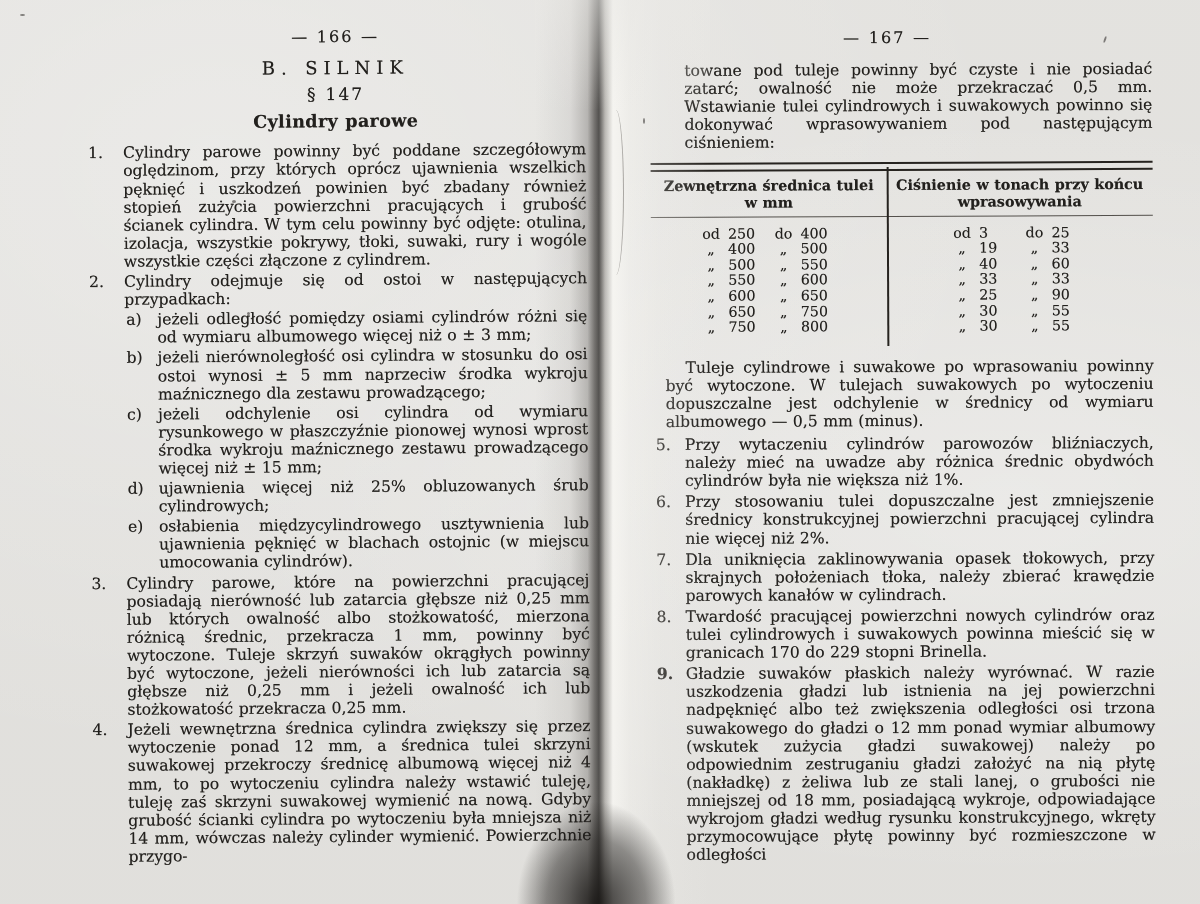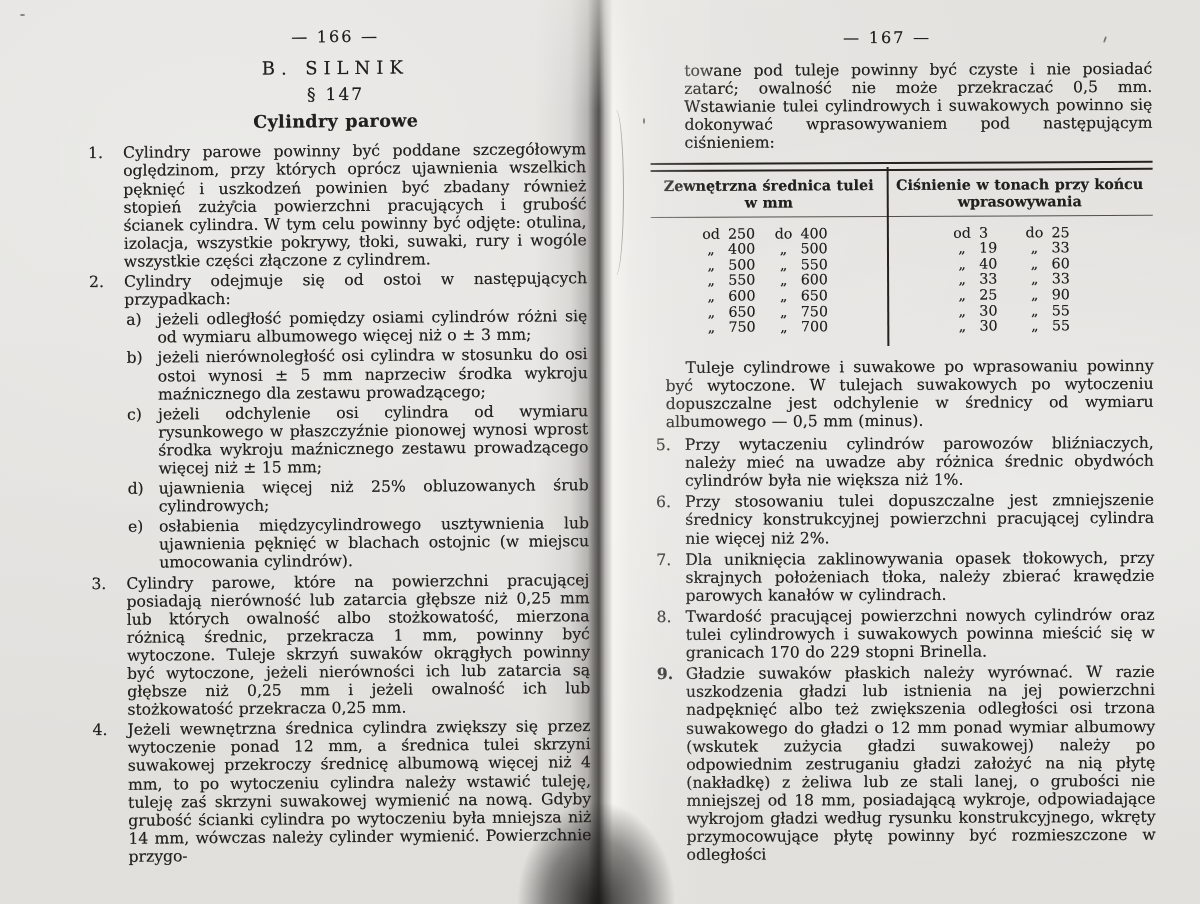--- a/index.html
+++ b/index.html
@@ -198,21 +198,21 @@
             <div class="rowline">
               <span class="p">„</span>
               <span class="v">650</span>
               <span class="p">„</span>
               <span class="v">750</span>
             </div>
             <div class="rowline">
               <span class="p">„</span>
               <span class="v">750</span>
               <span class="p">„</span>
-              <span class="v">700</span>
+              <span class="v">800</span>
             </div>
           </div>
         <div id="col-press">
             <div class="rowline">
               <span class="p">od</span>
               <span class="v">3</span>
               <span class="p">do</span>
               <span class="v">25</span>
             </div>
             <div class="rowline">

